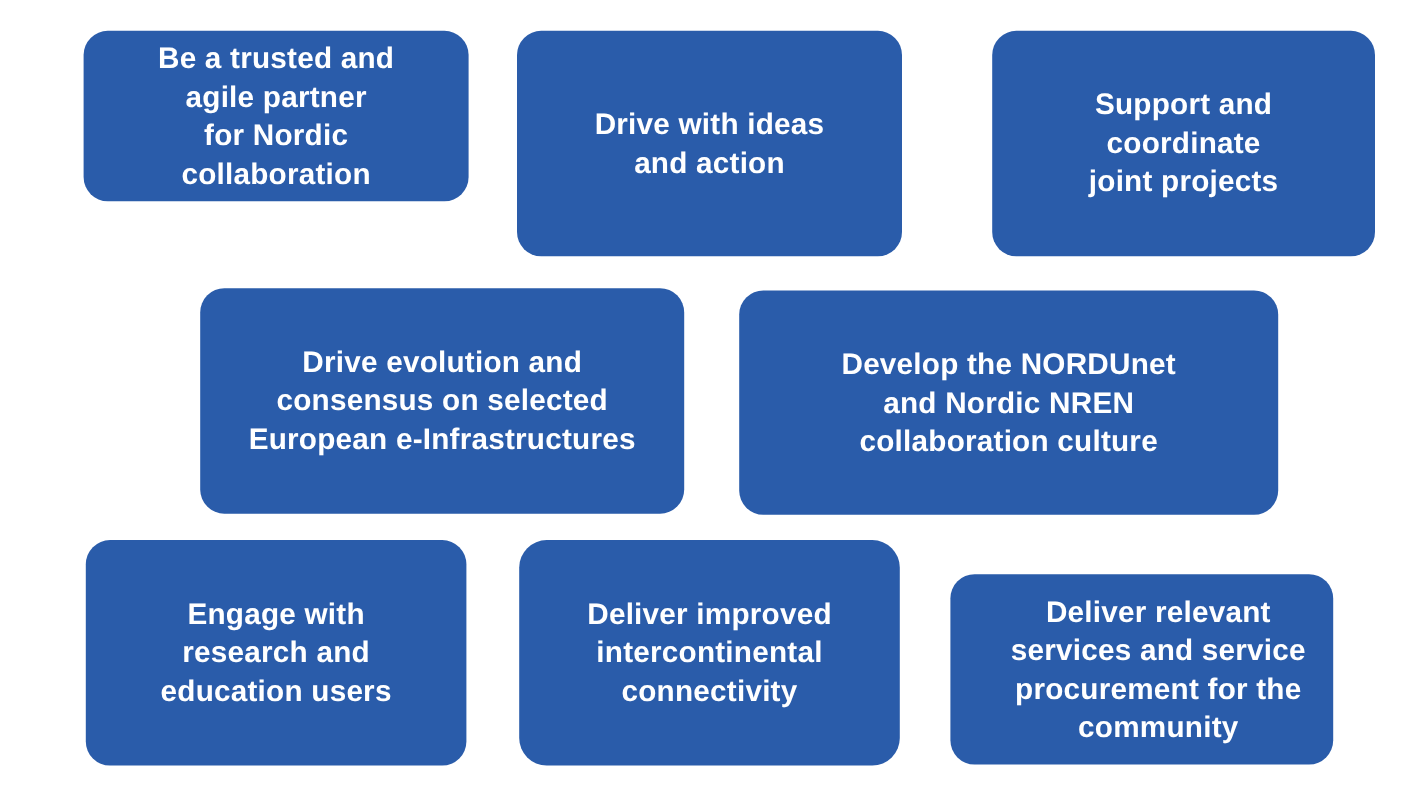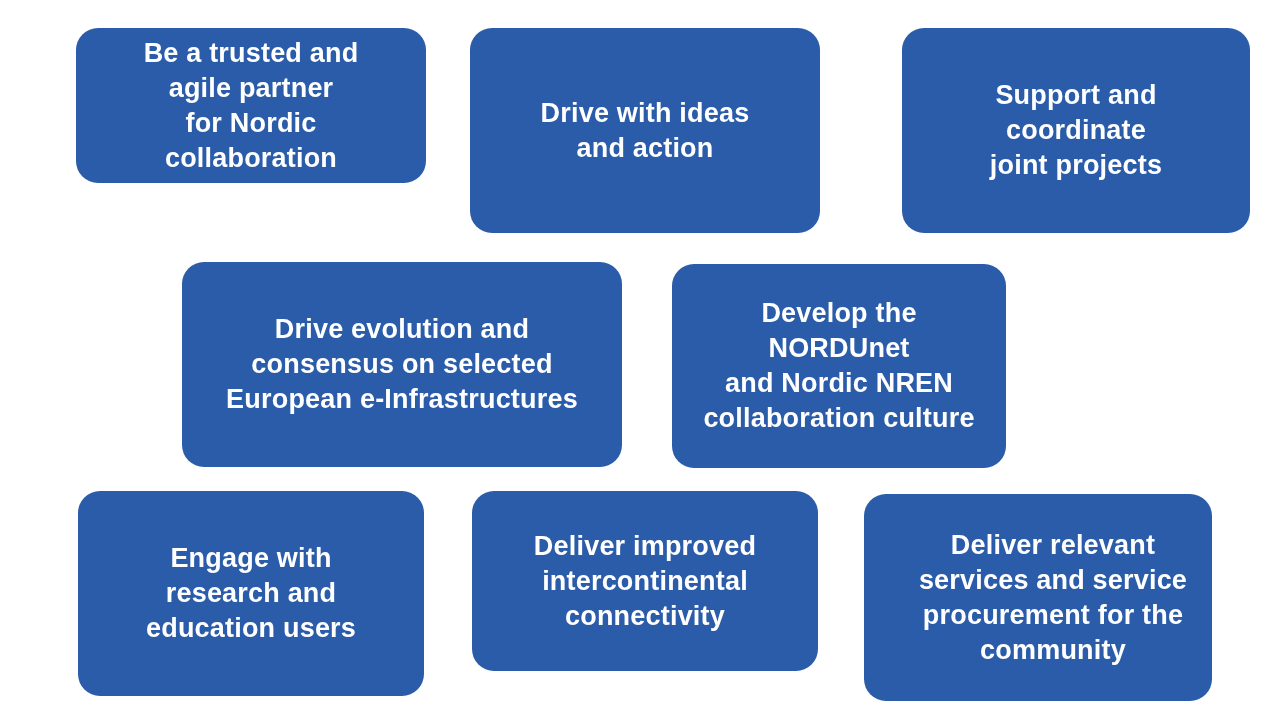--- a/index.html
+++ b/index.html
@@ -57,38 +57,38 @@
 coordinate
 joint projects</div>
   </div>
 
   <div class="goal-box" style="left:182px; top:262px; width:440px; height:205px;">
     <div class="label">Drive evolution and
 consensus on selected
 European e-Infrastructures</div>
   </div>
 
-  <div class="goal-box" style="left:672px; top:264px; width:334px; height:204px;align-items:center;">
+  <div class="goal-box" style="left:672px; top:264px; width:490px; height:204px;align-items:center;">
     <div class="label">Develop the NORDUnet
 and Nordic NREN
 collaboration culture</div>
   </div>
 
   <div class="goal-box" style="left:78px; top:491px; width:346px; height:205px;align-items:center;">
     <div class="label">Engage with
 research and
 education users</div>
   </div>
 
-  <div class="goal-box" style="left:472px; top:491px; width:346px; height:180px;">
+  <div class="goal-box" style="left:472px; top:491px; width:346px; height:205px;border-radius:25px;">
     <div class="label">Deliver improved
 intercontinental
 connectivity</div>
   </div>
 
-  <div class="goal-box" style="left:864px; top:494px; width:348px; height:207px;padding-left:48px;">
+  <div class="goal-box" style="left:864px; top:522px; width:348px; height:173px;padding-left:48px;">
     <div class="label">Deliver relevant
 services and service
 procurement for the
 community</div>
   </div>
 
 </div>
 
 </body></html>

